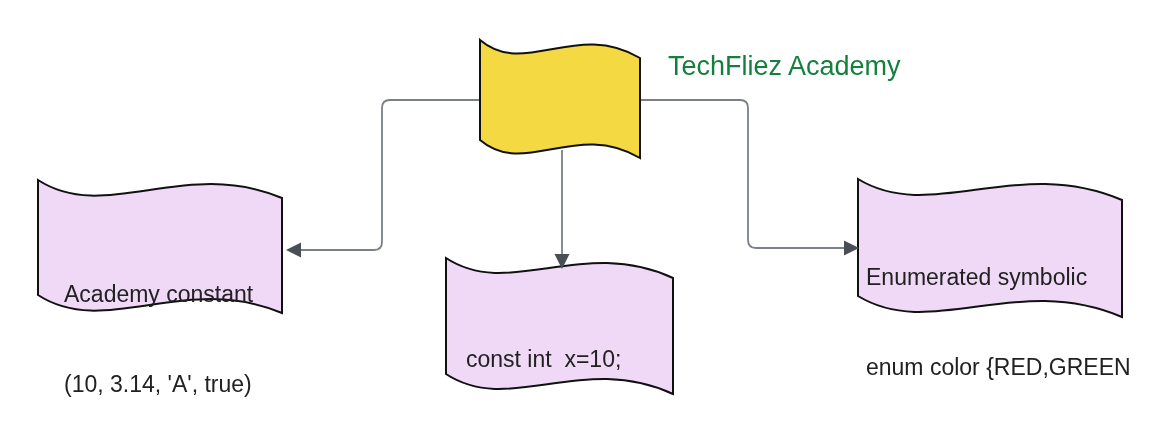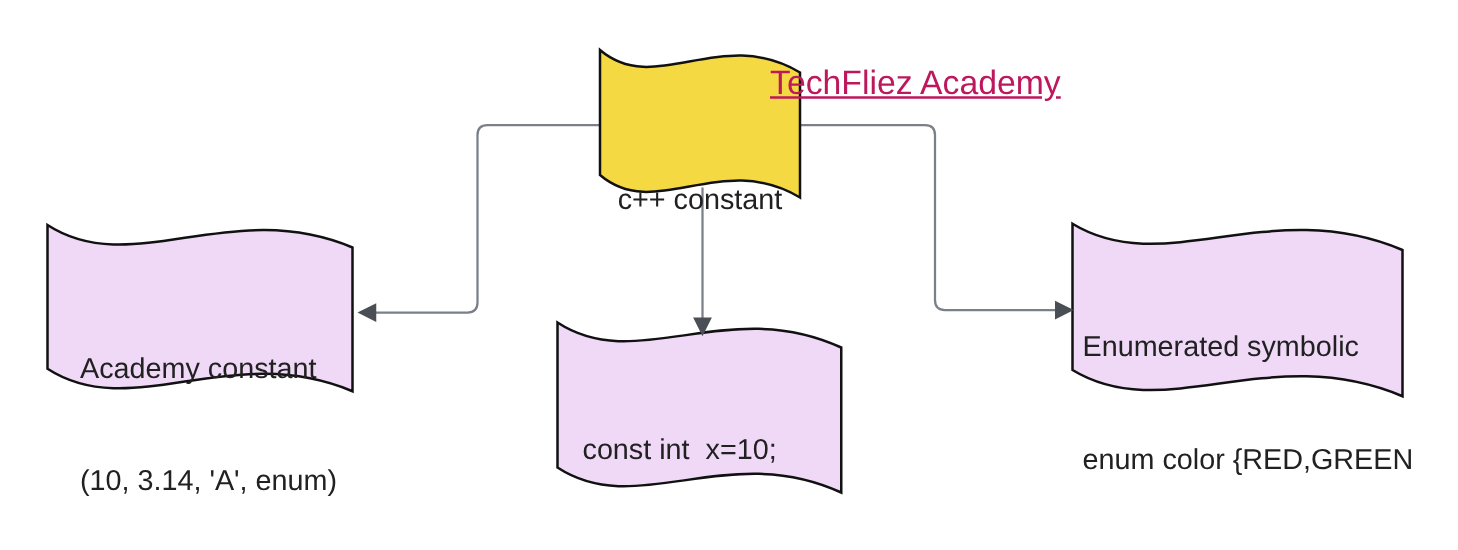--- a/index.html
+++ b/index.html
@@ -62,29 +62,26 @@
 
     <path d="M 858 179 C 932 224 1016 155 1122 200 L 1122 317 C 1016 272 932 341 858 296 Z" stroke-width="2" stroke="#111111" fill="#EFD9F7"></path>
 
     <g>
       <polygon points="286,250 301,242.5 301,257.5" fill="#4A4E55"></polygon>
       <polygon points="562,269 554.5,254 569.5,254" fill="#4A4E55"></polygon>
       <polygon points="859,248 844,240.5 844,255.5" fill="#4A4E55"></polygon>
     </g>
   </svg>
 
-  <div class="brand" style="left: 616px; top: 51px; color: #be185d; text-decoration: underline;">TechFliez Academy</div>
+  <div class="brand" style="left: 668px; top: 51px; color: #15803d;">TechFliez Academy</div>
 
-  <div class="label root-label" style="left: 480px; top: 84px; color: rgb(33, 33, 33);">
-    <div class="line">c++ constant</div>
-  </div>
 
   <div class="label" style="left: 64px; top: 219px; color: rgb(33, 33, 33);">
     <div class="line">Academy constant</div>
-    <div class="line">(10, 3.14, 'A', enum)</div>
+    <div class="line">(10, 3.14, 'A', true)</div>
   </div>
 
   <div class="label" style="left: 466px; top: 284px; color: rgb(33, 33, 33);">
     <div class="line">const int  x=10;</div>
     
   </div>
 
   <div class="label" style="left: 866px; top: 202px; color: rgb(33, 33, 33);">
     <div class="line">Enumerated symbolic</div>
     <div class="line">enum color {RED,GREEN</div>

